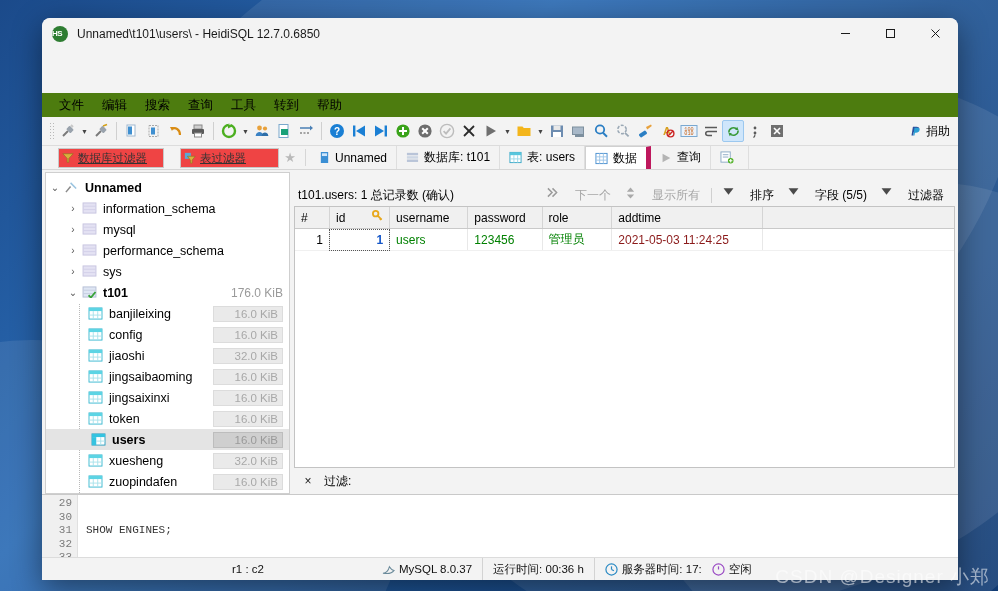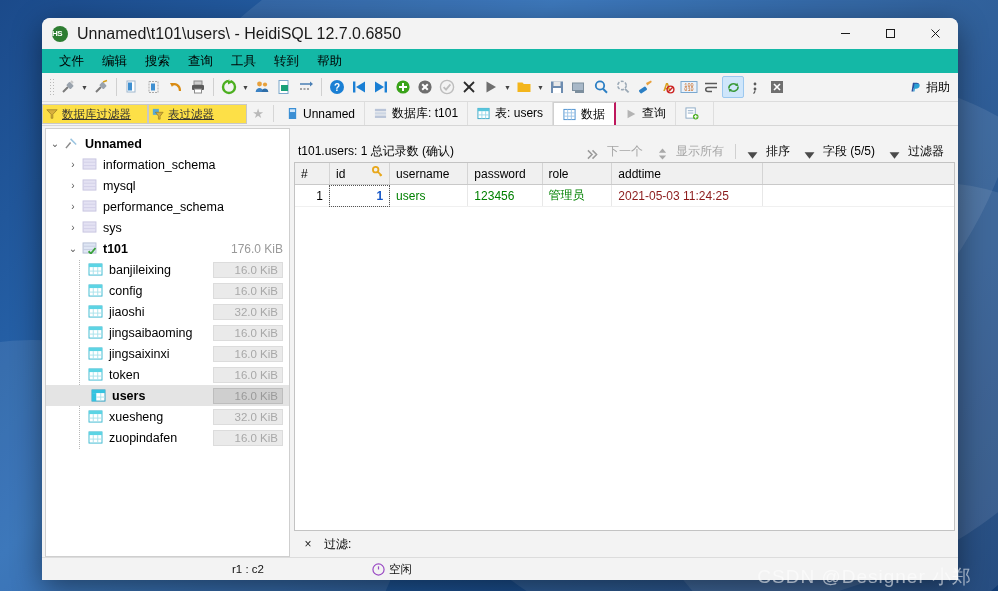--- a/index.html
+++ b/index.html
@@ -29,58 +29,58 @@
     background:#f3f3f3;border-radius:8px 8px 0 0;
     box-shadow:0 8px 30px rgba(0,0,0,.45);
     display:flex;flex-direction:column;overflow:hidden;
   }
   
   .titlebar{height:31px;background:#f3f3f3;display:flex;align-items:center;flex:none;
     border-radius:8px 8px 0 0;}
   .app-logo{width:16px;height:16px;border-radius:50%;margin-left:10px;flex:none;
     background:#2e7d32;color:#fff;font-size:8px;line-height:16px;text-align:left;
     font-weight:bold;letter-spacing:-.5px;}
-  .title-text{margin-left:9px;font-size:16px;color:#1a1a1a;white-space:nowrap;}
+  .title-text{margin-left:9px;font-size:12px;color:#1a1a1a;white-space:nowrap;}
   .wbtns{margin-left:auto;display:flex;height:31px;}
   .wbtn{width:45px;height:31px;display:flex;align-items:center;justify-content:center;
     font-size:12px;color:#1a1a1a;}
   .wbtn svg{display:block;}
 
   
   .menubar{height:24px;display:flex;align-items:center;padding-left:8px;flex:none;
-    background:#14b8a6;}
+    background:#4d7c0f;margin-top:44px;}
   .menuitem{padding:3px 9px;font-size:12.5px;color:#000;white-space:nowrap;}
 
   
   .toolbar{height:28px;display:flex;align-items:center;flex:none;background:#f3f3f3;
     border-bottom:1px solid #dcdcdc;padding-left:4px;}
   .grip{width:5px;height:18px;margin:0 3px;flex:none;
     background-image:radial-gradient(#b9b9b9 1px,transparent 1px);
     background-size:3px 3px;}
   .tbtn{width:22px;height:22px;display:flex;align-items:center;justify-content:center;flex:none;}
   .tbtn.on{background:#cfe6fb;border:1px solid #9cc8ef;border-radius:2px;
     width:20px;height:20px;}
   .tsep{width:1px;height:18px;background:#d0d0d0;margin:0 4px;flex:none;}
   .tarrow{width:11px;height:22px;display:flex;align-items:center;justify-content:center;
     font-size:7px;color:#444;flex:none;}
   .donate{margin-left:auto;display:flex;align-items:center;gap:4px;padding:2px 8px 2px 4px;
     font-size:12px;color:#000;white-space:nowrap;}
 
   
   .tabrow{height:23px;display:flex;align-items:stretch;flex:none;background:#f3f3f3;
     border-bottom:1px solid #d6d6d6;}
-  .fbox{display:flex;align-items:center;gap:4px;background:#fde047;border:1px solid #c8c8c8;
-    height:18px;margin:2px 0 2px 0;padding:0 6px 0 3px;font-size:11.5px;color:#333;
+  .fbox{display:flex;align-items:center;gap:4px;background:#ef4444;border:1px solid #c8c8c8;
+    height:18px;margin:2px 0 2px 16px;padding:0 6px 0 3px;font-size:11.5px;color:#333;
     white-space:nowrap;}
   .star{width:22px;display:flex;align-items:center;justify-content:center;color:#b9b9b9;font-size:13px;}
   .vsep{width:1px;background:#d6d6d6;margin:3px 4px;}
   .tab{display:flex;align-items:center;gap:5px;padding:0 9px;font-size:12px;color:#000;
     white-space:nowrap;border-right:1px solid #dedede;}
   .tab.active{background:#fff;border-top:1px solid #d0d0d0;border-left:1px solid #d0d0d0;
-    border-right:2px solid #be185d;}
+    border-right:5px solid #be185d;}
 
   
   .body{flex:1;display:flex;min-height:0;background:#f3f3f3;}
   .sidebar{width:243px;flex:none;background:#fff;border:1px solid #cfcfcf;
     margin:2px 0 0 3px;overflow:hidden;position:relative;}
   .vsplit{width:4px;flex:none;}
   .rightpane{flex:1;display:flex;flex-direction:column;min-width:0;margin:14px 3px 0 0;}
 
   
   .tree{font-size:12.5px;color:#000;padding-top:4px;}
@@ -99,21 +99,21 @@
   .lvl2{padding-left:18px;}
   .dotline{position:absolute;left:32px;top:0;bottom:0;width:1px;
     background-image:linear-gradient(to bottom,#b9b9b9 1px,transparent 1px);
     background-size:1px 2px;}
 
   
   .gridtop{height:22px;display:flex;align-items:center;flex:none;background:#f3f3f3;
     font-size:12px;color:#000;padding:0 4px;}
   .gt-label{white-space:nowrap;}
   .gt-tools{margin-left:auto;display:flex;align-items:center;gap:0;}
-  .gt-btn{display:flex;align-items:flex-end;gap:8px;padding:2px 7px;white-space:nowrap;font-size:12px;}
+  .gt-btn{display:flex;align-items:flex-start;gap:16px;padding:2px 7px;white-space:nowrap;font-size:12px;}
   .gt-btn.dim{color:#a5a5a5;}
   .gt-sep{width:1px;height:15px;background:#d0d0d0;margin:0 4px;}
 
   .gridwrap{flex:1;background:#fff;border:1px solid #c3c3c3;min-height:0;overflow:hidden;
     position:relative;}
   table.grid{border-collapse:collapse;font-size:12px;}
   table.grid th{background:#f0f0f0;border-right:1px solid #d4d4d4;border-bottom:1px solid #c9c9c9;
     font-weight:normal;text-align:left;padding:3px 6px;height:15px;color:#000;
     white-space:nowrap;position:relative;}
   table.grid td{border-right:1px solid #e8e8e8;border-bottom:1px solid #f0f0f0;
@@ -141,21 +141,21 @@
     overflow:hidden;}
   .gutter{width:30px;flex:none;background:#f0f0f0;border-right:1px solid #e0e0e0;
     text-align:right;padding:2px 5px 0 0;color:#7a7a7a;line-height:13.5px;}
   .code{flex:1;padding:2px 0 0 8px;line-height:13.5px;white-space:pre;overflow:hidden;color:#333;}
 
   
   .statusbar{height:22px;flex:none;display:flex;align-items:center;background:#f3f3f3;
     border-top:1px solid #dcdcdc;font-size:11.5px;color:#111;}
   .st{display:flex;align-items:center;gap:4px;padding:0 10px;height:22px;white-space:nowrap;}
   .st.sep{border-left:1px solid #d3d3d3;}
-  .watermark{position:absolute;right:26px;bottom:1px;font-size:19px;color:rgba(255,255,255,.55);
+  .watermark{position:absolute;right:8px;bottom:1px;font-size:19px;color:rgba(255,255,255,.55);
     font-family:"Liberation Sans",sans-serif;letter-spacing:1px;white-space:nowrap;pointer-events:none;}
   svg{shape-rendering:geometricPrecision;}
 </style>
 </head>
 <body>
 
 <div class="bg-swoosh">
   <i class="s1"></i>
     <i class="s2"></i>
     <i class="s3"></i>
@@ -763,24 +763,55 @@
         </table>
       </div>
 
       <div class="filterbar">
         <span class="fclose">×</span>
         <span class="flab">过滤:</span>
       </div>
     </div>
   </div>
 
+  <div class="sqllog">
+    <div class="gutter">
+      <div>29</div>
+      <div>30</div>
+      <div>31</div>
+      <div>32</div>
+      <div>33</div>
+    </div>
+    <div class="code">
+      <div>SHOW ENGINES;</div>
+      
+      
+      
+      
+    </div>
+  </div>
 
   <div class="statusbar">
     <div class="st" style="width:160px"></div>
     <div class="st" style="width:130px">r1 : c2</div>
+    <div class="st">
+      <svg width="13" height="12" viewBox="0 0 14 13">
+        <path d="M1 11 C5 11 7 8 8 4 C10 7 12 8 13 8 C11 11 7 12 1 11z" fill="none" stroke="#6a8a9a" stroke-width="1.1"></path>
+      </svg>
+      <span>MySQL 8.0.37</span>
+    </div>
+    <div class="st sep">运行时间: 00:36 h</div>
+    <div class="st sep">
+      <svg width="13" height="13" viewBox="0 0 14 14">
+        <circle cx="7" cy="7" r="6" fill="none" stroke="#2a8ac4" stroke-width="1.3"></circle>
+        <line x1="7" y1="7" x2="7" y2="3.6" stroke="#2a8ac4" stroke-width="1.3"></line>
+        <line x1="7" y1="7" x2="9.6" y2="8.4" stroke="#2a8ac4" stroke-width="1.3"></line>
+      </svg>
+      <span>服务器时间: 17:</span>
+    </div>
     <div class="st" style="padding-left:0">
       <svg width="13" height="13" viewBox="0 0 14 14">
         <circle cx="7" cy="7" r="6" fill="none" stroke="#9a4ac4" stroke-width="1.3"></circle>
         <line x1="7" y1="7" x2="7" y2="3.6" stroke="#9a4ac4" stroke-width="1.3"></line>
       </svg>
       <span>空闲</span>
     </div>
   </div>
 </div>
 

